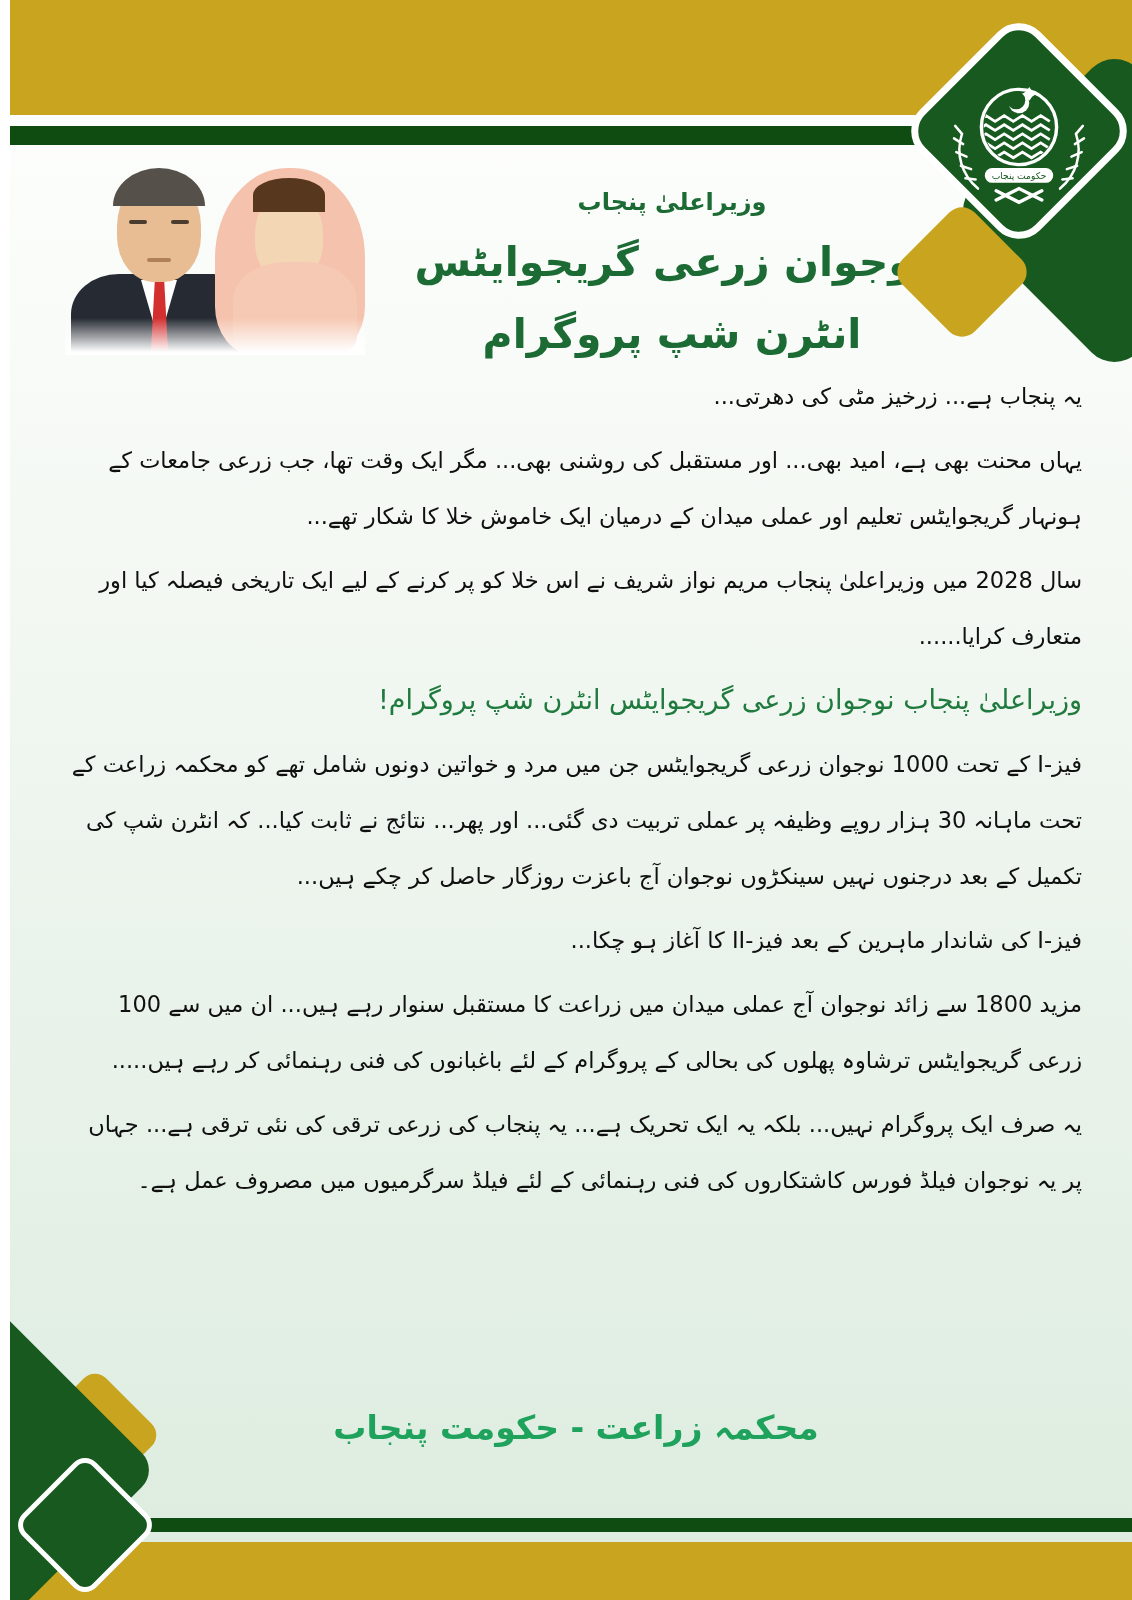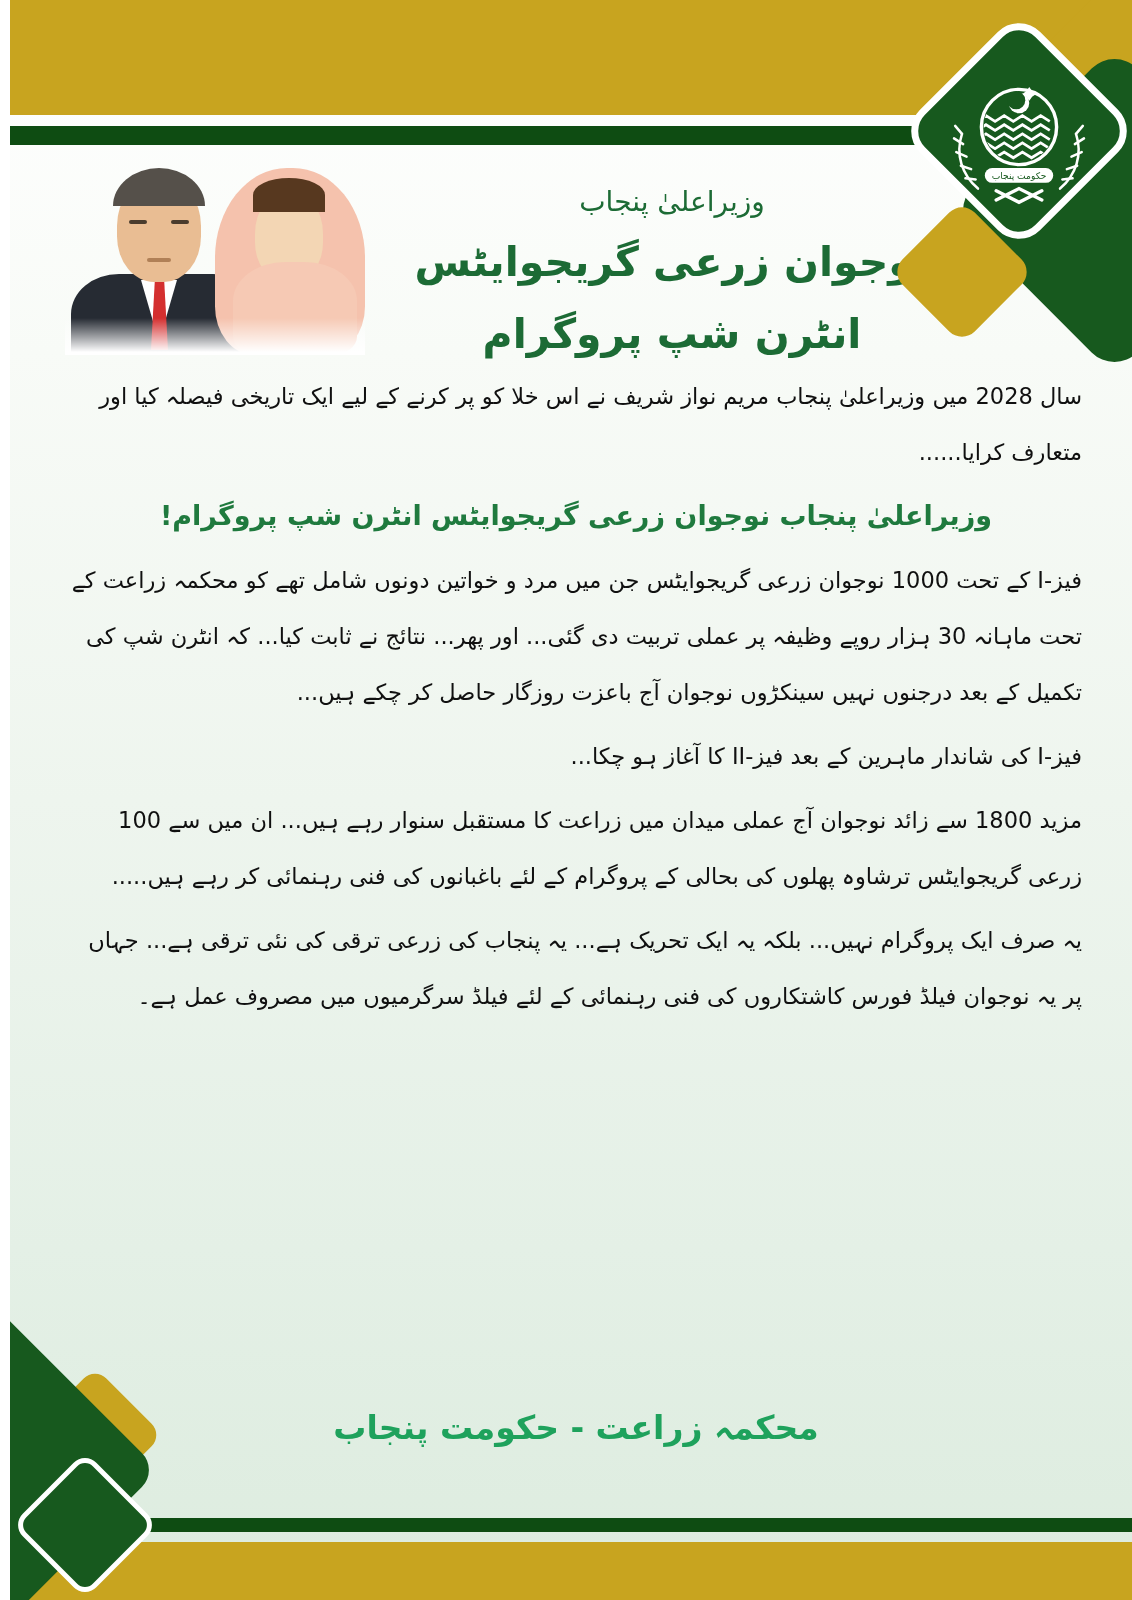--- a/index.html
+++ b/index.html
@@ -39,27 +39,27 @@
   .ns-brow{width:18px;height:4px;background:#4a3c2e;border-radius:2px;top:62px;}
   .ns-brow.l{left:64px;} .ns-brow.r{left:106px;}
   .ns-mouth{left:82px;top:100px;width:24px;height:4px;background:#b08057;border-radius:2px;}
   .mn-scarf-back{left:150px;top:10px;width:150px;height:187px;background:#f5c2ad;border-radius:48% 48% 26% 26%;}
   .mn-face{left:190px;top:34px;width:68px;height:90px;background:#f3d6b4;border-radius:46% 46% 44% 44%;}
   .mn-hair{left:188px;top:20px;width:72px;height:34px;background:#57381f;border-radius:50% 50% 0 0;}
   .mn-scarf-front{left:168px;top:104px;width:124px;height:93px;background:#f6c9b4;border-radius:42% 42% 20% 20%;}
   .photo-fade{left:0;top:160px;width:300px;height:37px;background:linear-gradient(180deg,rgba(255,255,255,0) 0%,#ffffff 92%);}
   
   .titles{position:absolute;left:350px;top:178px;width:624px;text-align:center;z-index:2;color:#1c6b35;direction:rtl;}
-  .title-1{font-size:28px;font-weight:normal;line-height:48px;margin:0;}
+  .title-1{font-size:24px;font-weight:bold;line-height:48px;margin:0;}
   .title-2{font-size:41px;font-weight:bold;line-height:72px;margin:0;}
   
   .body-text{position:absolute;left:60px;right:60px;top:368px;z-index:2;direction:rtl;text-align:right;
     color:#101010;font-size:22.5px;line-height:56px;}
   .body-text p{margin:0 0 8px 0;}
-  .program-heading{margin:2px 0 8px 0;text-align:center;color:#1f7a3e;font-size:27px;font-weight:bold;line-height:56px;}
+  .program-heading{margin:2px 0 8px 0;text-align:right;color:#1f7a3e;font-size:27px;font-weight:normal;line-height:56px;}
   
   .footer-credit{position:absolute;left:0;right:0;top:1408px;text-align:center;z-index:2;direction:rtl;
     color:#1ea25c;font-size:33px;font-weight:bold;}
 </style>
 </head>
 <body>
 
 <div class="page">
 
   <div class="band band-top"></div>
@@ -129,20 +129,22 @@
     </div>
     <div class="photo-fade"></div>
   </div>
 
   <div class="titles">
     <h1 class="title-1">وزیراعلیٰ پنجاب</h1>
     <h1 class="title-2">نوجوان زرعی گریجوایٹس انٹرن شپ پروگرام</h1>
   </div>
 
   <div class="body-text">
+    <p>یہ پنجاب ہے... زرخیز مٹی کی دھرتی...</p>
+    <p>یہاں محنت بھی ہے، امید بھی... اور مستقبل کی روشنی بھی... مگر ایک وقت تھا، جب زرعی جامعات کے ہونہار گریجوایٹس تعلیم اور عملی میدان کے درمیان ایک خاموش خلا کا شکار تھے...</p>
     <p>سال 2028 میں وزیراعلیٰ پنجاب مریم نواز شریف نے اس خلا کو پر کرنے کے لیے ایک تاریخی فیصلہ کیا اور متعارف کرایا......</p>
     <h2 class="program-heading">وزیراعلیٰ پنجاب نوجوان زرعی گریجوایٹس انٹرن شپ پروگرام!</h2>
     <p>فیز-I کے تحت 1000 نوجوان زرعی گریجوایٹس جن میں مرد و خواتین دونوں شامل تھے کو محکمہ زراعت کے تحت ماہانہ 30 ہزار روپے وظیفہ پر عملی تربیت دی گئی... اور پھر... نتائج نے ثابت کیا... کہ انٹرن شپ کی تکمیل کے بعد درجنوں نہیں سینکڑوں نوجوان آج باعزت روزگار حاصل کر چکے ہیں...</p>
     <p>فیز-I کی شاندار ماہرین کے بعد فیز-II کا آغاز ہو چکا...</p>
     <p>مزید 1800 سے زائد نوجوان آج عملی میدان میں زراعت کا مستقبل سنوار رہے ہیں... ان میں سے 100 زرعی گریجوایٹس ترشاوہ پھلوں کی بحالی کے پروگرام کے لئے باغبانوں کی فنی رہنمائی کر رہے ہیں.....</p>
     <p>یہ صرف ایک پروگرام نہیں... بلکہ یہ ایک تحریک ہے... یہ پنجاب کی زرعی ترقی کی نئی ترقی ہے... جہاں پر یہ نوجوان فیلڈ فورس کاشتکاروں کی فنی رہنمائی کے لئے فیلڈ سرگرمیوں میں مصروف عمل ہے۔</p>
   </div>
 
   <div class="footer-credit">محکمہ زراعت - حکومت پنجاب</div>
 

